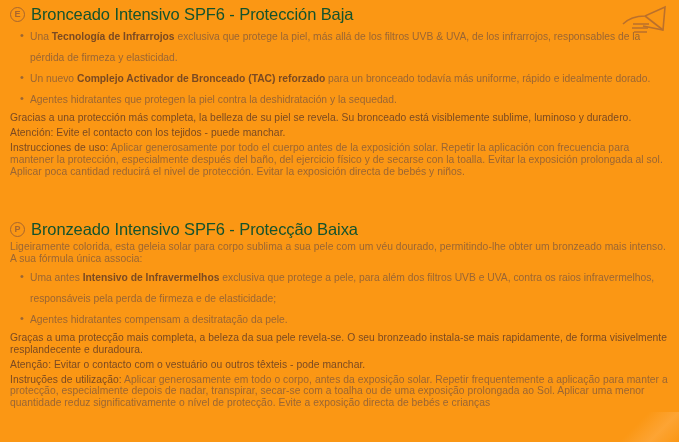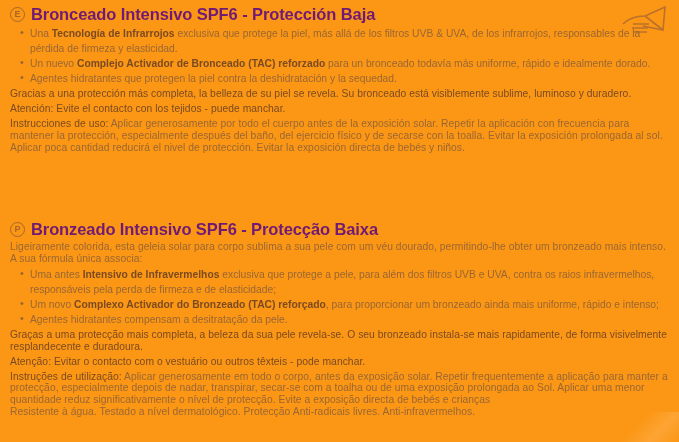--- a/index.html
+++ b/index.html
@@ -31,36 +31,36 @@
   
   .head-row { display:flex; align-items:center; gap:6px; margin-bottom:2px; }
   .lang-badge {
     width:15px; height:15px; flex:0 0 15px;
     border:1px solid #a8662e; border-radius:50%;
     color:#a8662e;
     font-size:9px; font-weight:bold; line-height:13px; text-align:center;
     font-family:"Liberation Sans", sans-serif;
   }
   .head-title {
-    font-size:16.5px; font-weight:bold; letter-spacing:-.1px;
-    color:#701a75; white-space:nowrap;
+    font-size:16.5px; font-weight:normal; letter-spacing:-.1px;
+    color:#14532d; white-space:nowrap;
   }
 
   
   .para {
     font-size:10.3px; line-height:11.9px;
     color:#9a6634; letter-spacing:.05px;
   }
   .para b, .para strong { color:#7b4a22; font-weight:normal; }
   .para.strongpara { color:#7b4a22; font-weight:normal; }
 
   ul.bullets { list-style:none; margin:2px 0 2px 0; }
   ul.bullets li {
     position:relative; padding-left:20px;
-    font-size:10.3px; line-height:15px; color:#9a6634;
+    font-size:10.3px; line-height:21px; color:#9a6634;
     margin-bottom:0px;
   }
   ul.bullets li::before {
     content:"\2022"; position:absolute; left:10px; top:-1px;
     color:#9a6634; font-size:11px;
   }
   ul.bullets li b { color:#7b4a22; font-weight:bold; }
 
   .gap-sm { height:3px; }
   .watermark {
@@ -108,26 +108,24 @@
 
     <div class="head-row">
       <span class="lang-badge">P</span>
       <span class="head-title">Bronzeado Intensivo SPF6 - Protecção Baixa</span>
     </div>
 
     <p class="para">Ligeiramente colorida, esta geleia solar para corpo sublima a sua pele com um véu dourado, permitindo-lhe obter um bronzeado mais intenso. A sua fórmula única associa:</p>
 
     <ul class="bullets">
       <li><span>Uma antes </span><b>Intensivo de Infravermelhos</b><span> exclusiva que protege a pele, para além dos filtros UVB e UVA, contra os raios infravermelhos, responsáveis pela perda de firmeza e de elasticidade;</span></li>
-      <li><span>Um novo </span><b>Complexo Activador do Bronzeado (TAC) reforçado</b><span>, para proporcionar um bronzeado ainda mais uniforme, rápido e intenso;</span></li>
       <li><span>Agentes hidratantes compensam a desitratação da pele.</span><b></b><span></span></li>
     </ul>
 
     <p class="para strongpara">Graças a uma protecção mais completa, a beleza da sua pele revela-se. O seu bronzeado instala-se mais rapidamente, de forma visivelmente resplandecente e duradoura.</p>
     <div class="gap-sm"></div>
     <p class="para strongpara">Atenção: Evitar o contacto com o vestuário ou outros têxteis - pode manchar.</p>
     <div class="gap-sm"></div>
     <p class="para"><b>Instruções de utilização:</b><span> Aplicar generosamente em todo o corpo, antes da exposição solar. Repetir frequentemente a aplicação para manter a protecção, especialmente depois de nadar, transpirar, secar-se com a toalha ou de uma exposição prolongada ao Sol. Aplicar uma menor quantidade reduz significativamente o nível de protecção. Evite a exposição directa de bebés e crianças</span></p>
-    <p class="para">Resistente à água. Testado a nível dermatológico. Protecção Anti-radicais livres. Anti-infravermelhos.</p>
   </div>
 
   <div class="watermark"></div>
 </div>
 
 </body></html>

